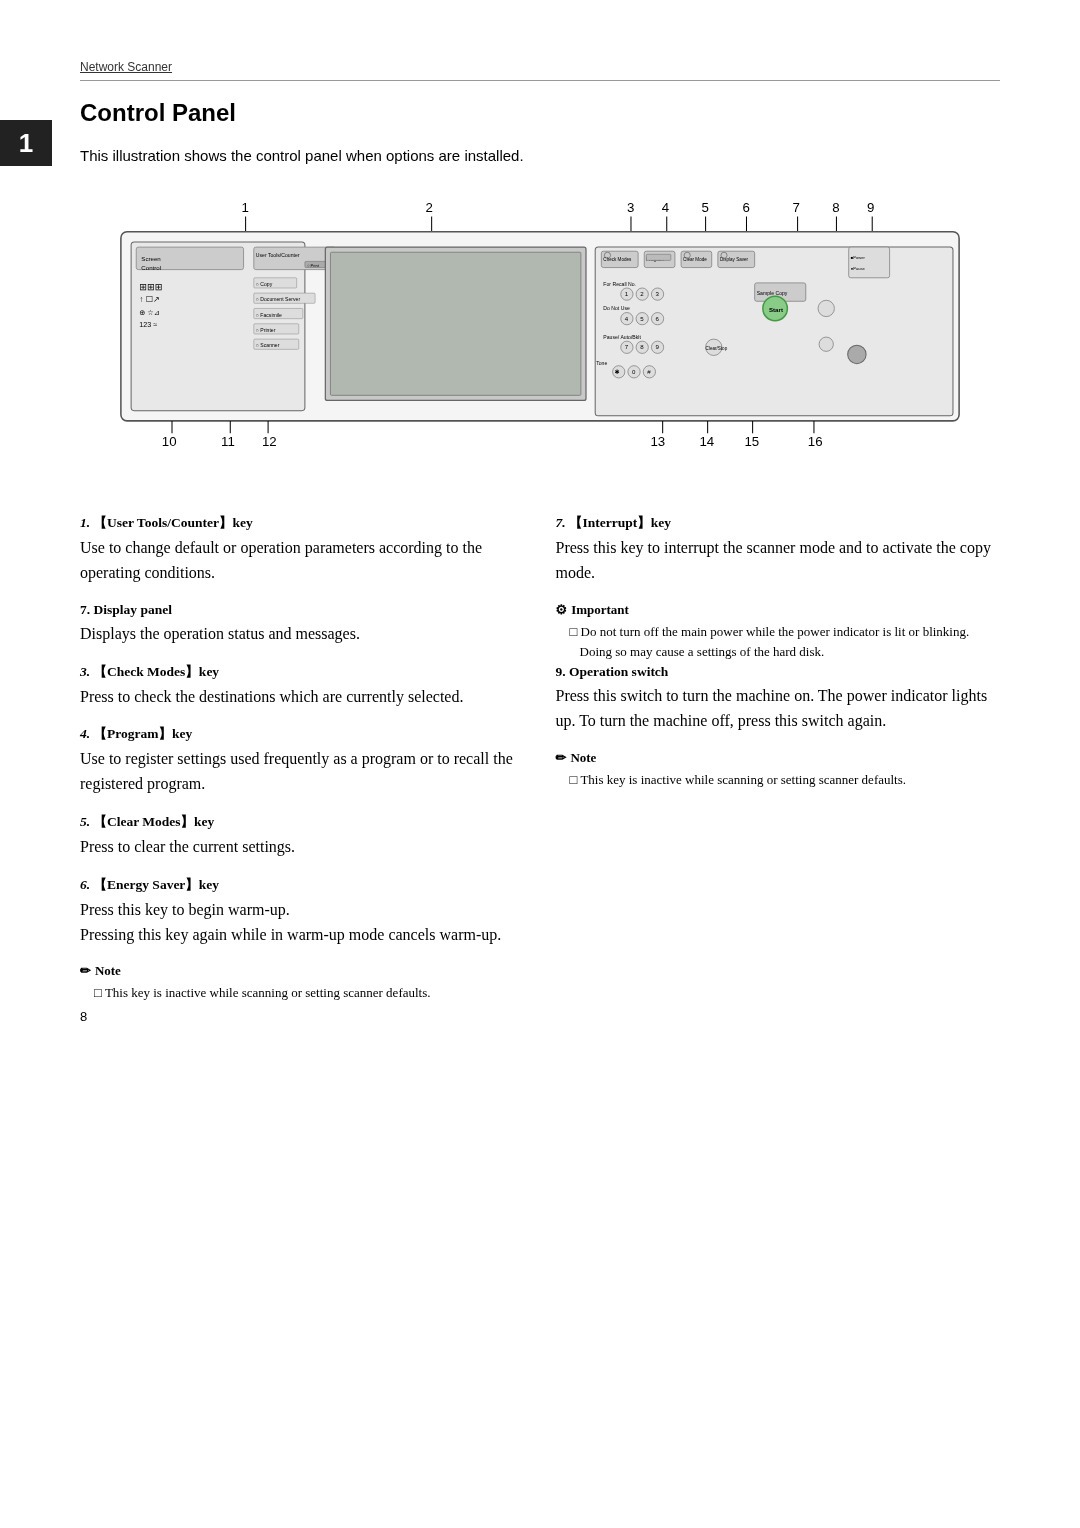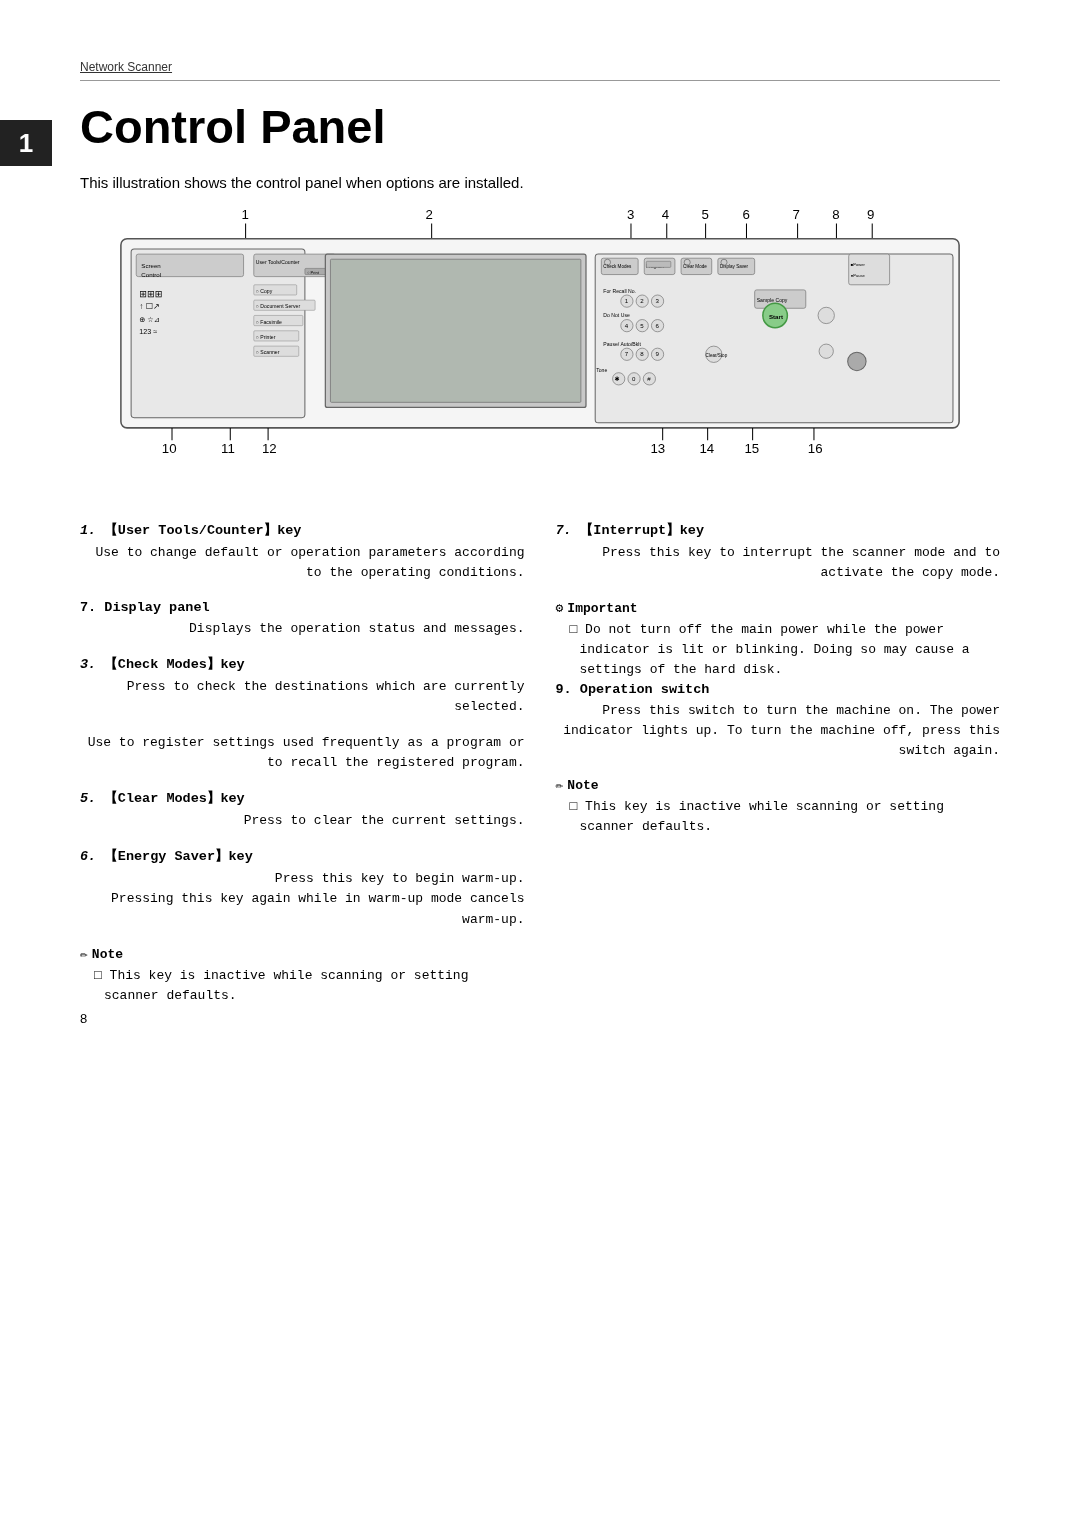--- a/index.html
+++ b/index.html
@@ -41,63 +41,62 @@
       color: #fff;
       display: flex;
       align-items: center;
       justify-content: center;
       font-size: 26px;
       font-weight: bold;
       font-family: Arial, sans-serif;
     }
 
     h1.page-title {
-      font-size: 47px;
+      font-size: 24px;
       font-weight: bold;
       font-family: Arial, sans-serif;
       margin-bottom: 20px;
       margin-top: 13px;
     }
 
     .intro-text {
       font-size: 15px;
-      margin-bottom: 12px;
+      margin-bottom: 32px;
       font-family: Arial, sans-serif;
     }
 
     
     .diagram-container {
       width: 100%;
       margin-bottom: 28px;
       position: relative;
     }
 
     
     .columns {
       display: grid;
       grid-template-columns: 1fr 1fr;
       gap: 0 31px;
-      font-family: Liberation Mono, monospace;
+      font-family: Liberation Serif, serif;
       font-size: 13.5px;
     }
 
     .section {
       margin-bottom: 16px;
     }
 
     .section-title {
       font-weight: bold;
       margin-bottom: 4px;
       font-size: 13.5px;
     }
 
     .section-body {
-      font-size: 13px;
+      font-size: 16px;
       line-height: 1.55;
-      text-align: right;
     }
 
     .note-box {
       margin-top: 10px;
     }
 
     .note-title {
       font-weight: bold;
       font-size: 13px;
       margin-bottom: 4px;
@@ -319,20 +318,23 @@
       <div class="section">
         <div class="section-title">
           <em>3.</em> 【Check Modes】key
         </div>
         <div class="section-body">
           Press to check the destinations which are currently selected.
         </div>
       </div>
 
       <div class="section">
+        <div class="section-title">
+          <em>4.</em> 【Program】key
+        </div>
         <div class="section-body">
           Use to register settings used frequently as a program or to recall the registered program.
         </div>
       </div>
 
       <div class="section">
         <div class="section-title">
           <em>5.</em> 【Clear Modes】key
         </div>
         <div class="section-body">

